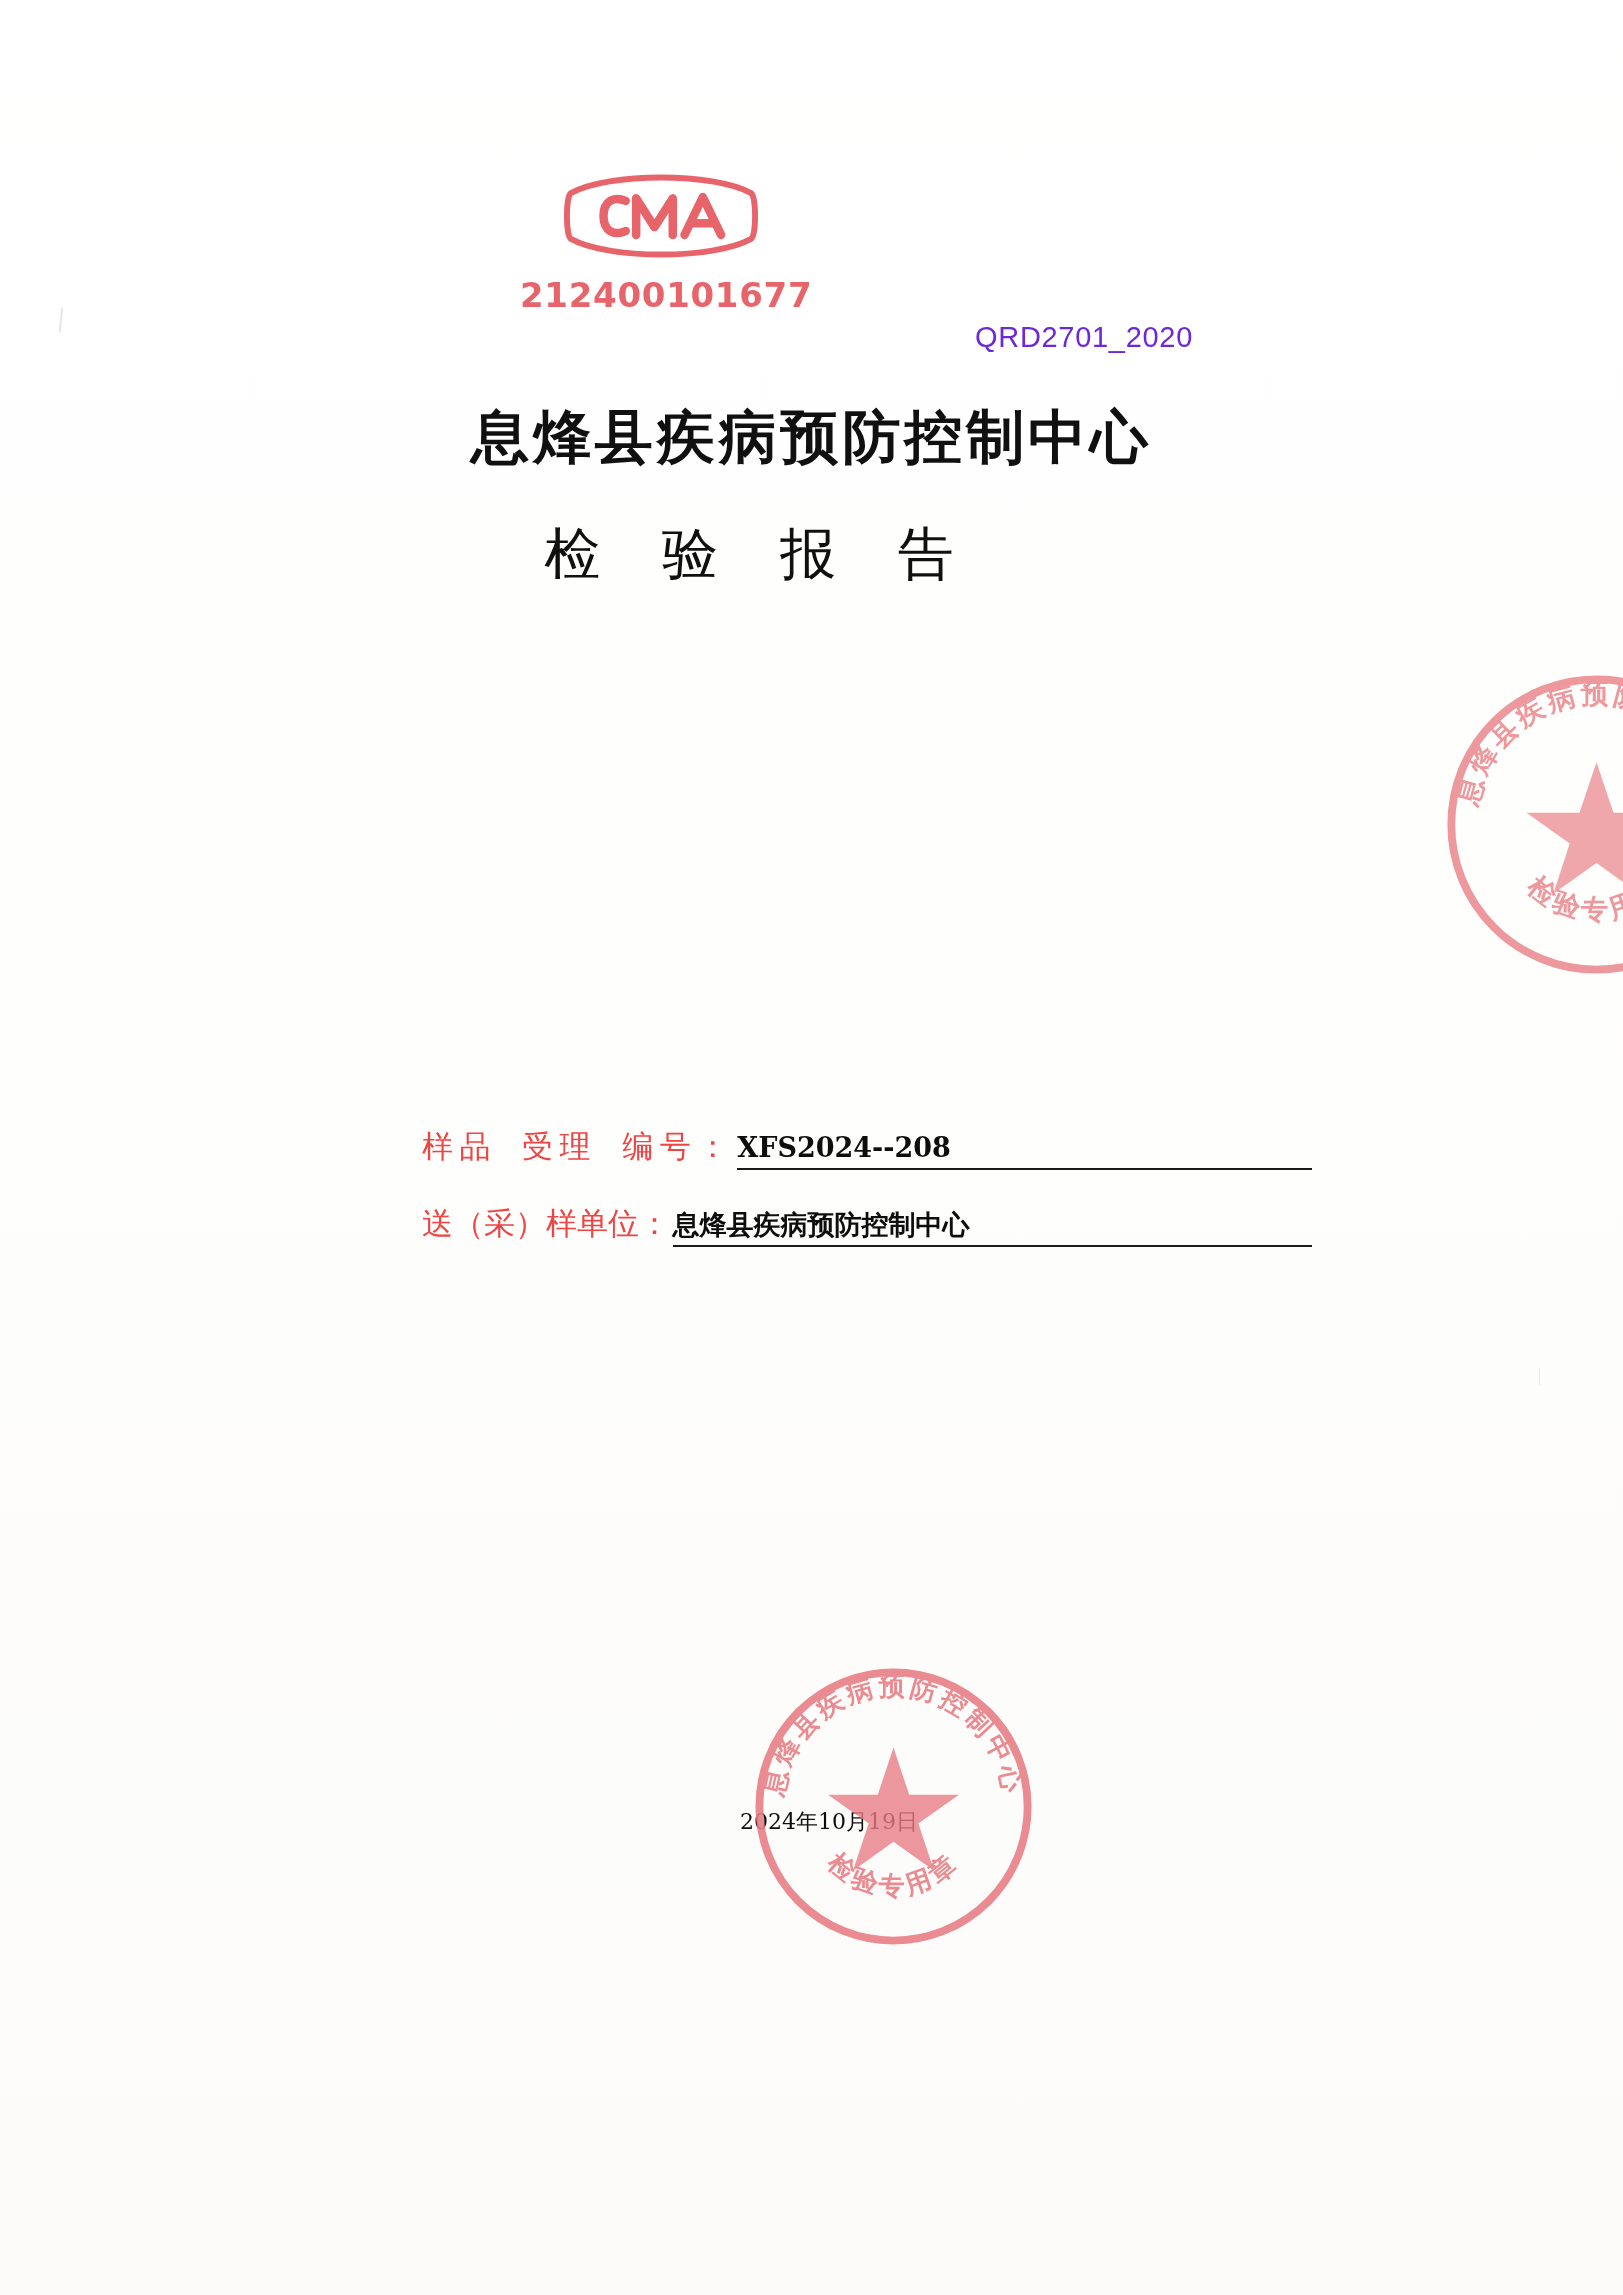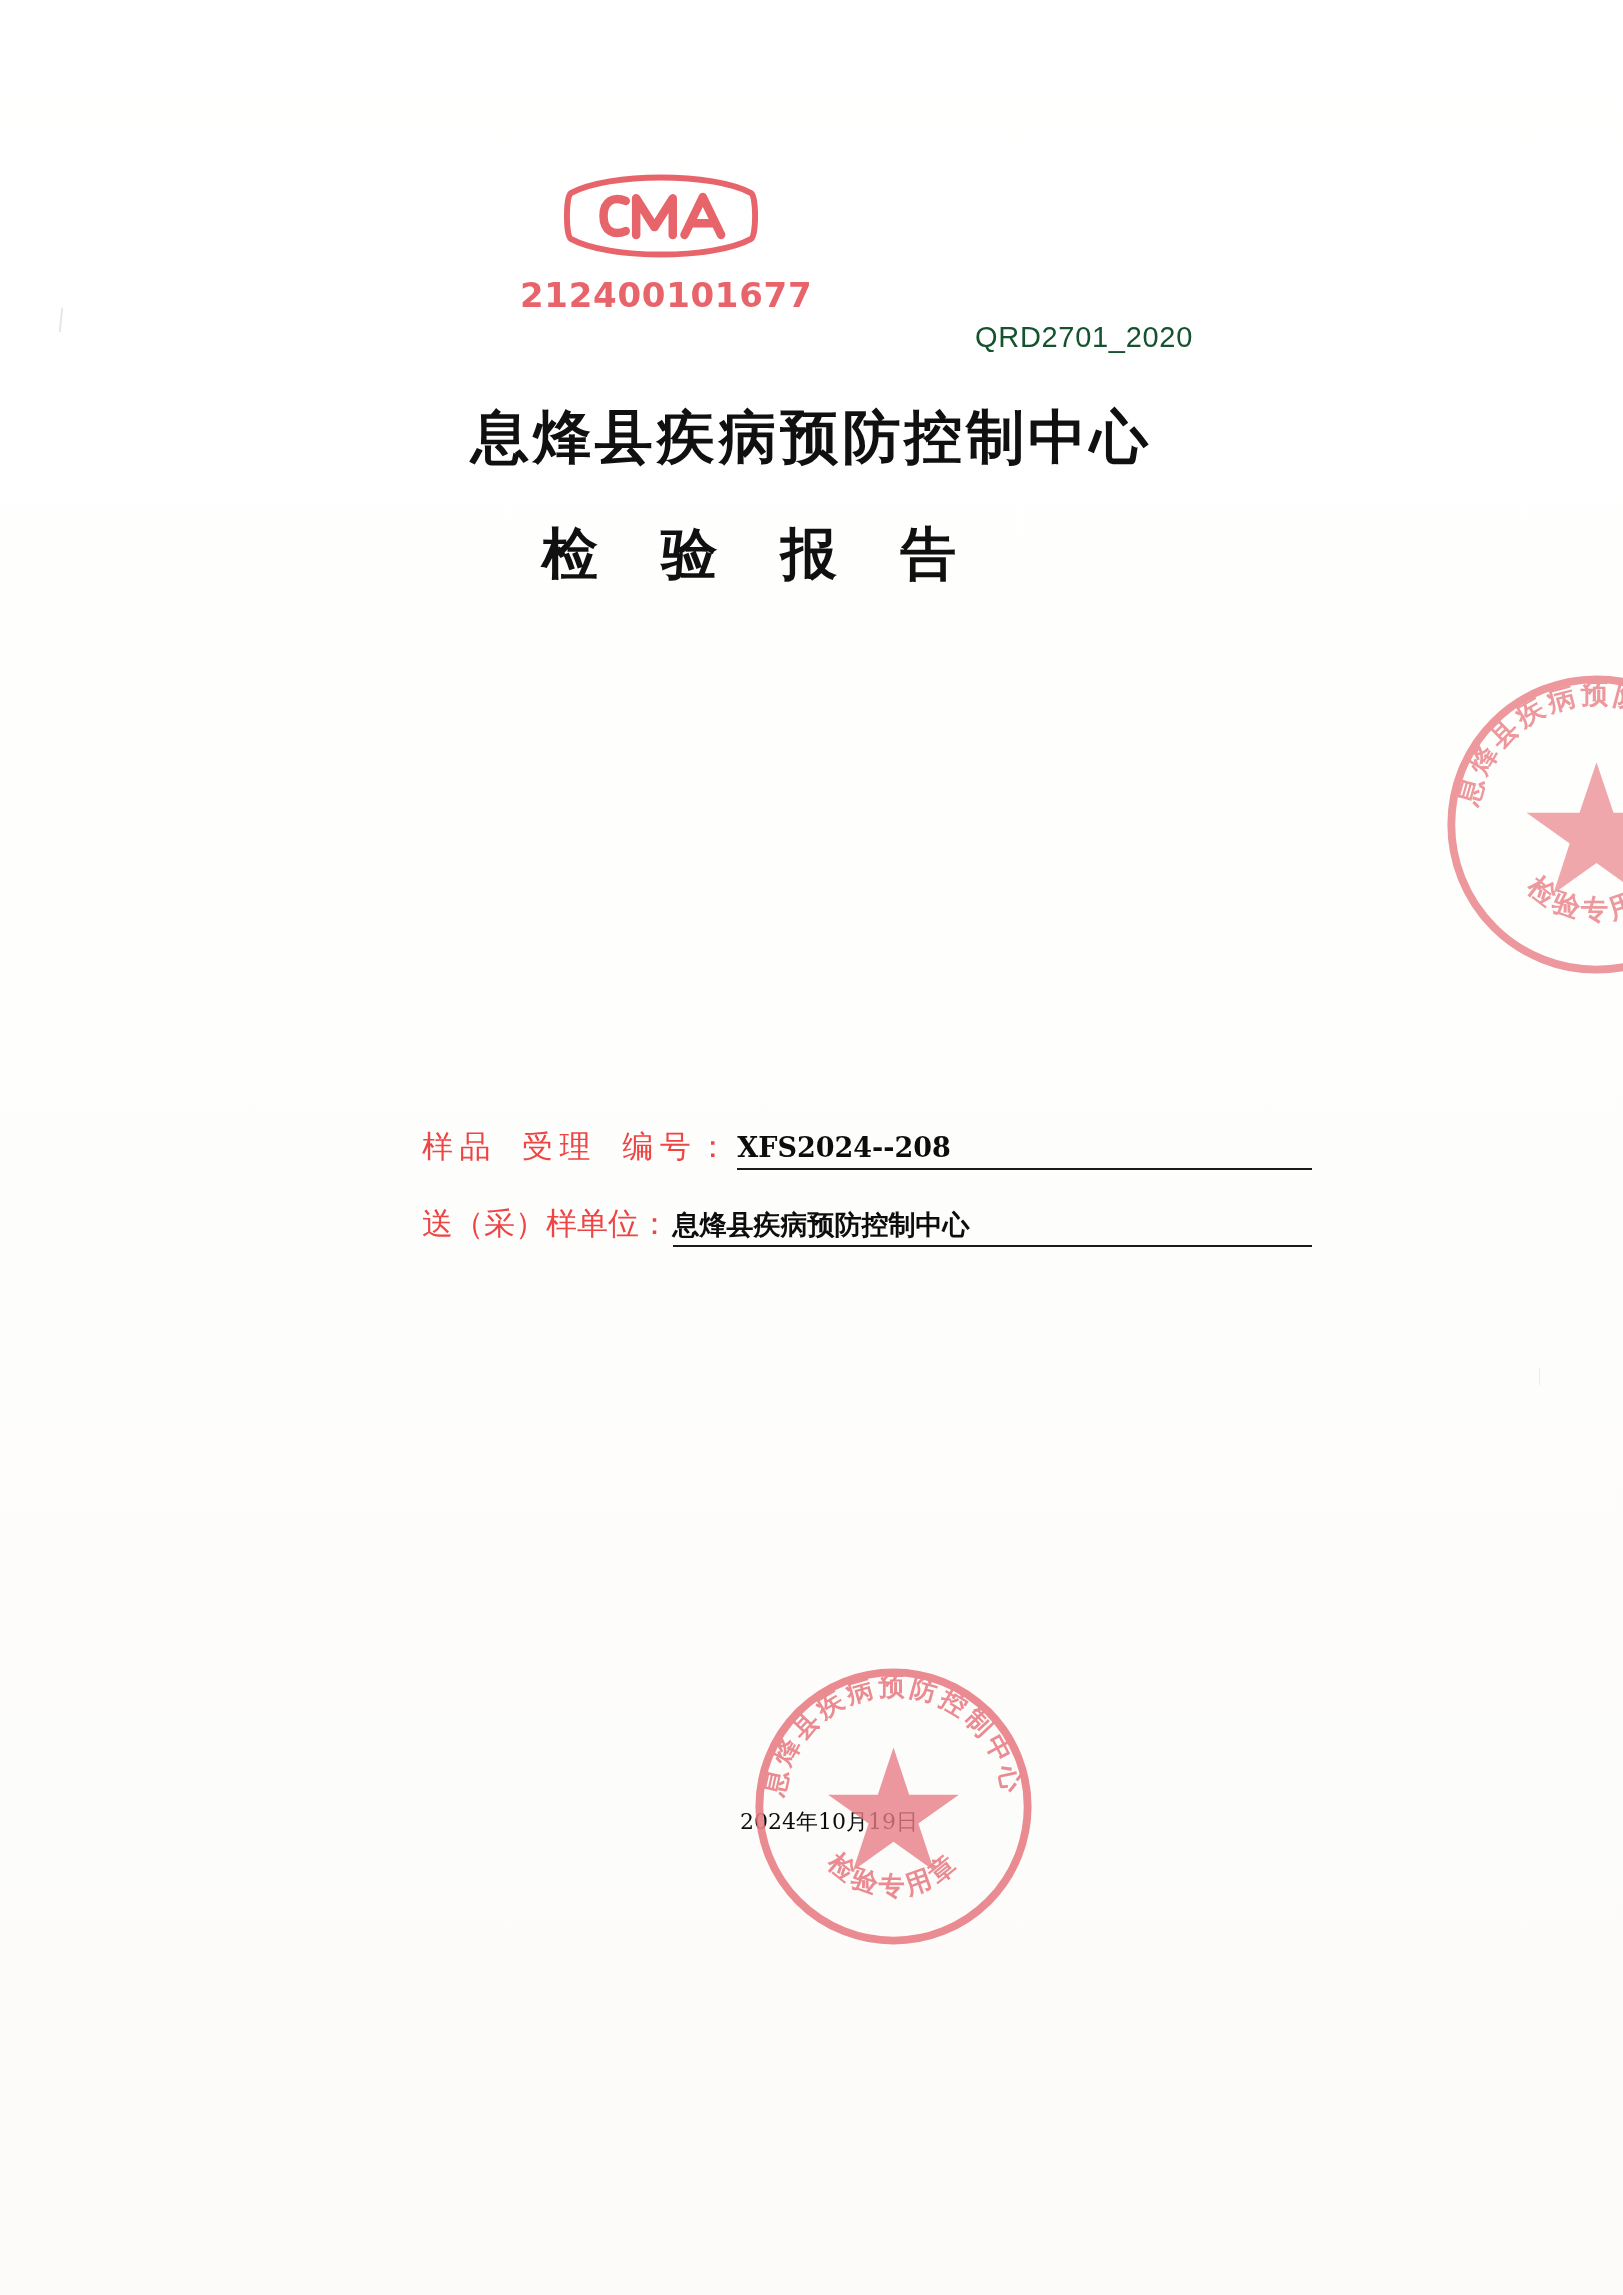--- a/index.html
+++ b/index.html
@@ -55,21 +55,21 @@
   }
 
   
   .form-code {
     position: absolute;
     left: 975px;
     top: 321px;
     font-family: "Liberation Sans", sans-serif;
     font-size: 29px;
     letter-spacing: 0.7px;
-    color: #14532d;
+    color: #6d28d9;
   }
 
   
   .title-org {
     position: absolute;
     left: 0;
     top: 399px;
     width: 1623px;
     text-align: center;
     font-family: "DejaVu Serif", serif;
@@ -78,21 +78,21 @@
     letter-spacing: 3.9px;
     color: #101010;
   }
   .title-report {
     position: absolute;
     left: 0;
     top: 517px;
     width: 1498px;
     text-align: center;
     font-family: "DejaVu Serif", serif;
-    font-weight: bold;
+    font-weight: normal;
     font-size: 56px;
     letter-spacing: 22px;
     text-indent: 22px;
     color: #101010;
   }
 
   
   .fields {
     position: absolute;
     left: 422px;

